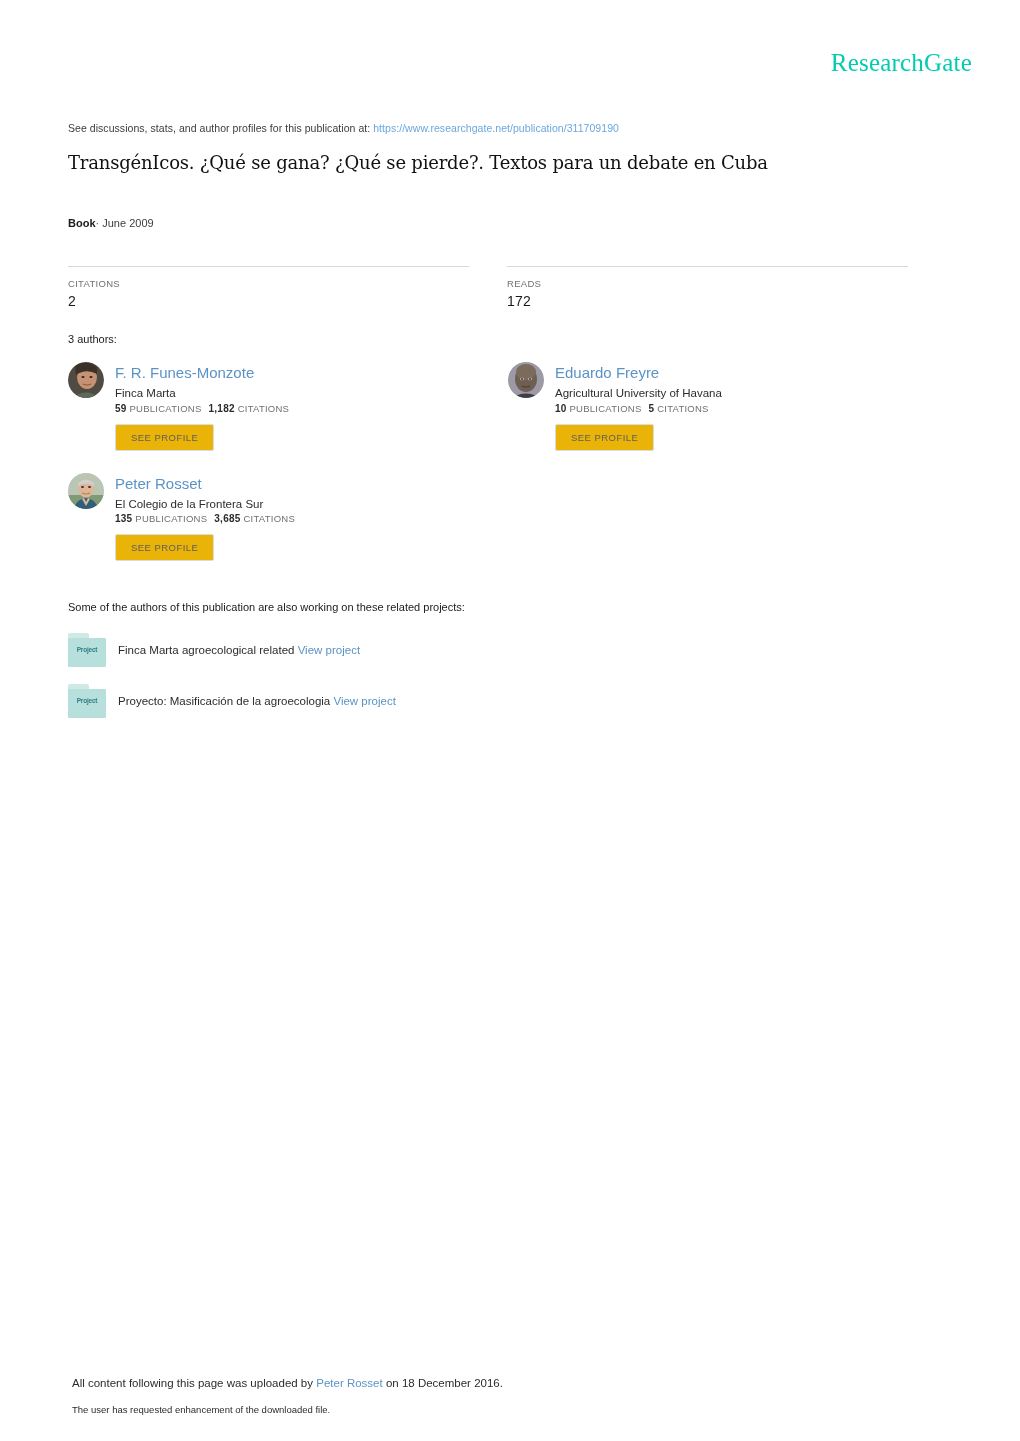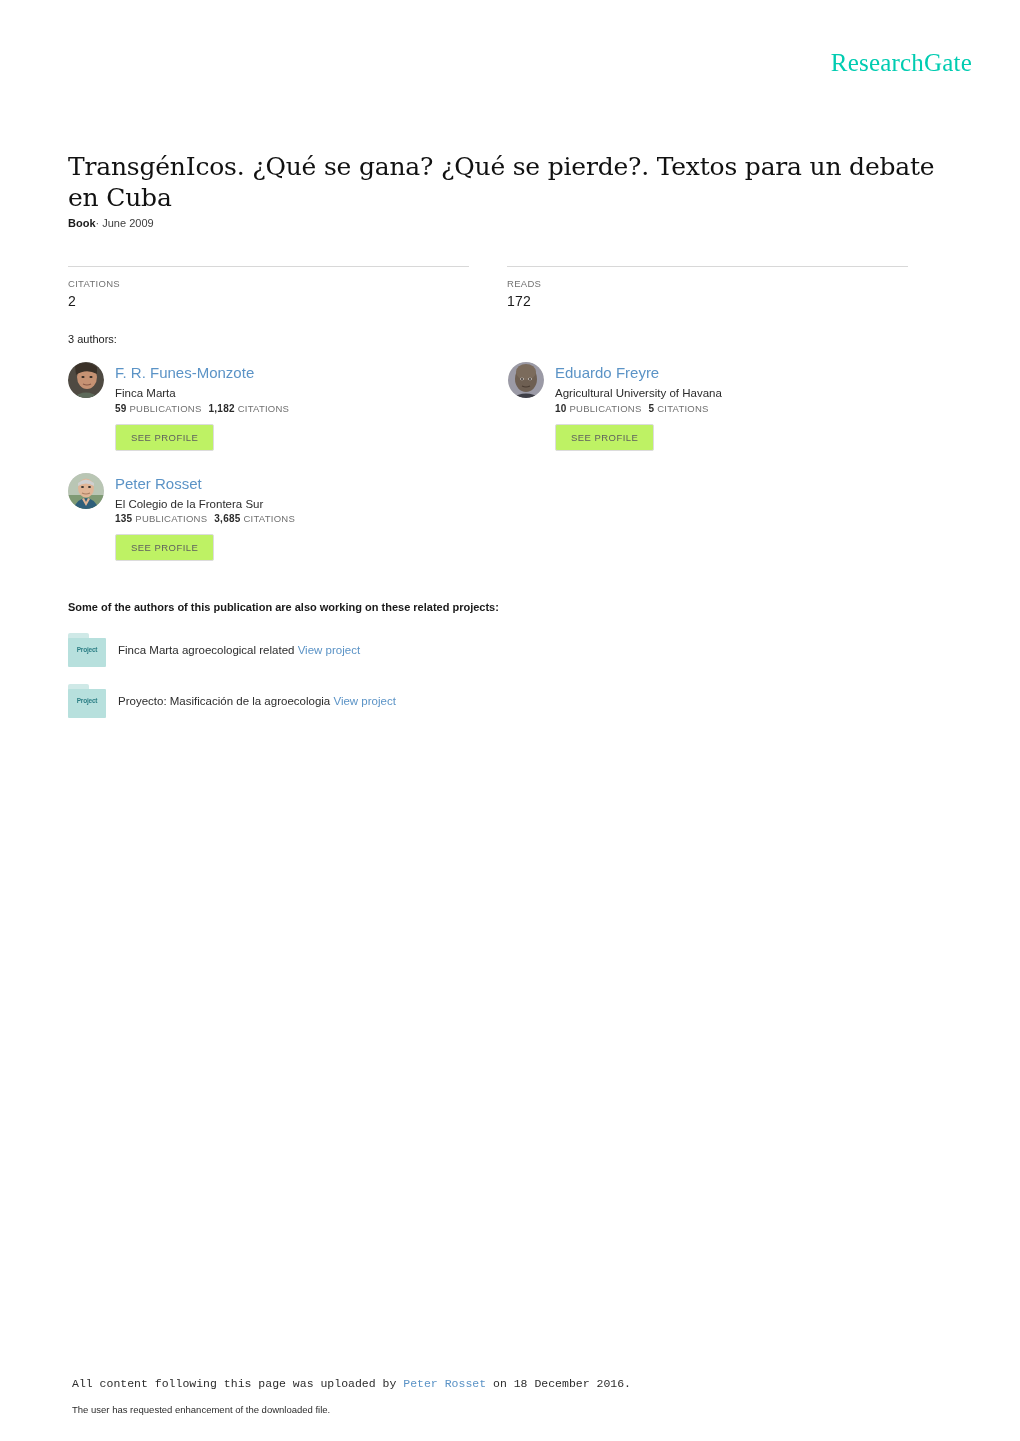--- a/index.html
+++ b/index.html
@@ -50,21 +50,21 @@
     text-decoration: none;
   }
 
   
   .pub-title {
     position: absolute;
     top: 152px;
     left: 68px;
     width: 900px;
     font-family: "DejaVu Serif", "Liberation Serif", serif;
-    font-size: 25px;
+    font-size: 18px;
     font-weight: 400;
     color: #111111;
     line-height: 1.22;
     letter-spacing: -0.2px;
   }
 
   
   .pub-meta {
     position: absolute;
     top: 217px;
@@ -157,34 +157,34 @@
   }
   .author-stats b { color: #2b2b2b; font-weight: bold; font-size: 10px; }
   .author-stats .gap { display:inline-block; width: 7px; }
 
   .see-profile {
     display: inline-block;
     margin-top: 10px;
     padding: 7px 15px 7px 15px;
     border: 1px solid #dcdcdc;
     border-radius: 2px;
-    background: #bef264;
+    background: #eab308;
     font-size: 9.5px;
     color: #5e5e5e;
     letter-spacing: 0.45px;
     cursor: pointer;
   }
 
   
   .projects-label {
     position: absolute;
     top: 601px;
     left: 68px;
     font-size: 11px;
-    font-weight: bold;
+    font-weight: normal;
     color: #1a1a1a;
   }
   .projects {
     position: absolute;
     top: 633px;
     left: 68px;
     width: 800px;
   }
   .project-row {
     display: flex;
@@ -231,38 +231,41 @@
     cursor: pointer;
   }
 
   
   .footer-main {
     position: absolute;
     top: 1377px;
     left: 72px;
     font-size: 11.5px;
     color: #2c2c2c;
-    font-family: Liberation Mono, monospace;
   }
   .footer-main .uploader { color: #5b93c6; }
   .footer-sub {
     position: absolute;
     top: 1404px;
     left: 72px;
     font-size: 9.5px;
     color: #2c2c2c;
   }
 </style>
 </head>
 <body>
 
 <div class="page">
 
   <div class="brand">ResearchGate</div>
 
+  <div class="discuss-line">
+    <span>See discussions, stats, and author profiles for this publication at:</span>
+    <a href="#">https://www.researchgate.net/publication/311709190</a>
+  </div>
 
   <div class="pub-title">TransgénIcos. ¿Qué se gana? ¿Qué se pierde?. Textos para un debate en Cuba</div>
 
   <div class="pub-meta">
     <span class="type">Book</span><span class="sep">·</span> <span>June 2009</span>
   </div>
 
   <div class="stats">
     <div class="stat-col">
       <div class="stat-rule"></div>

